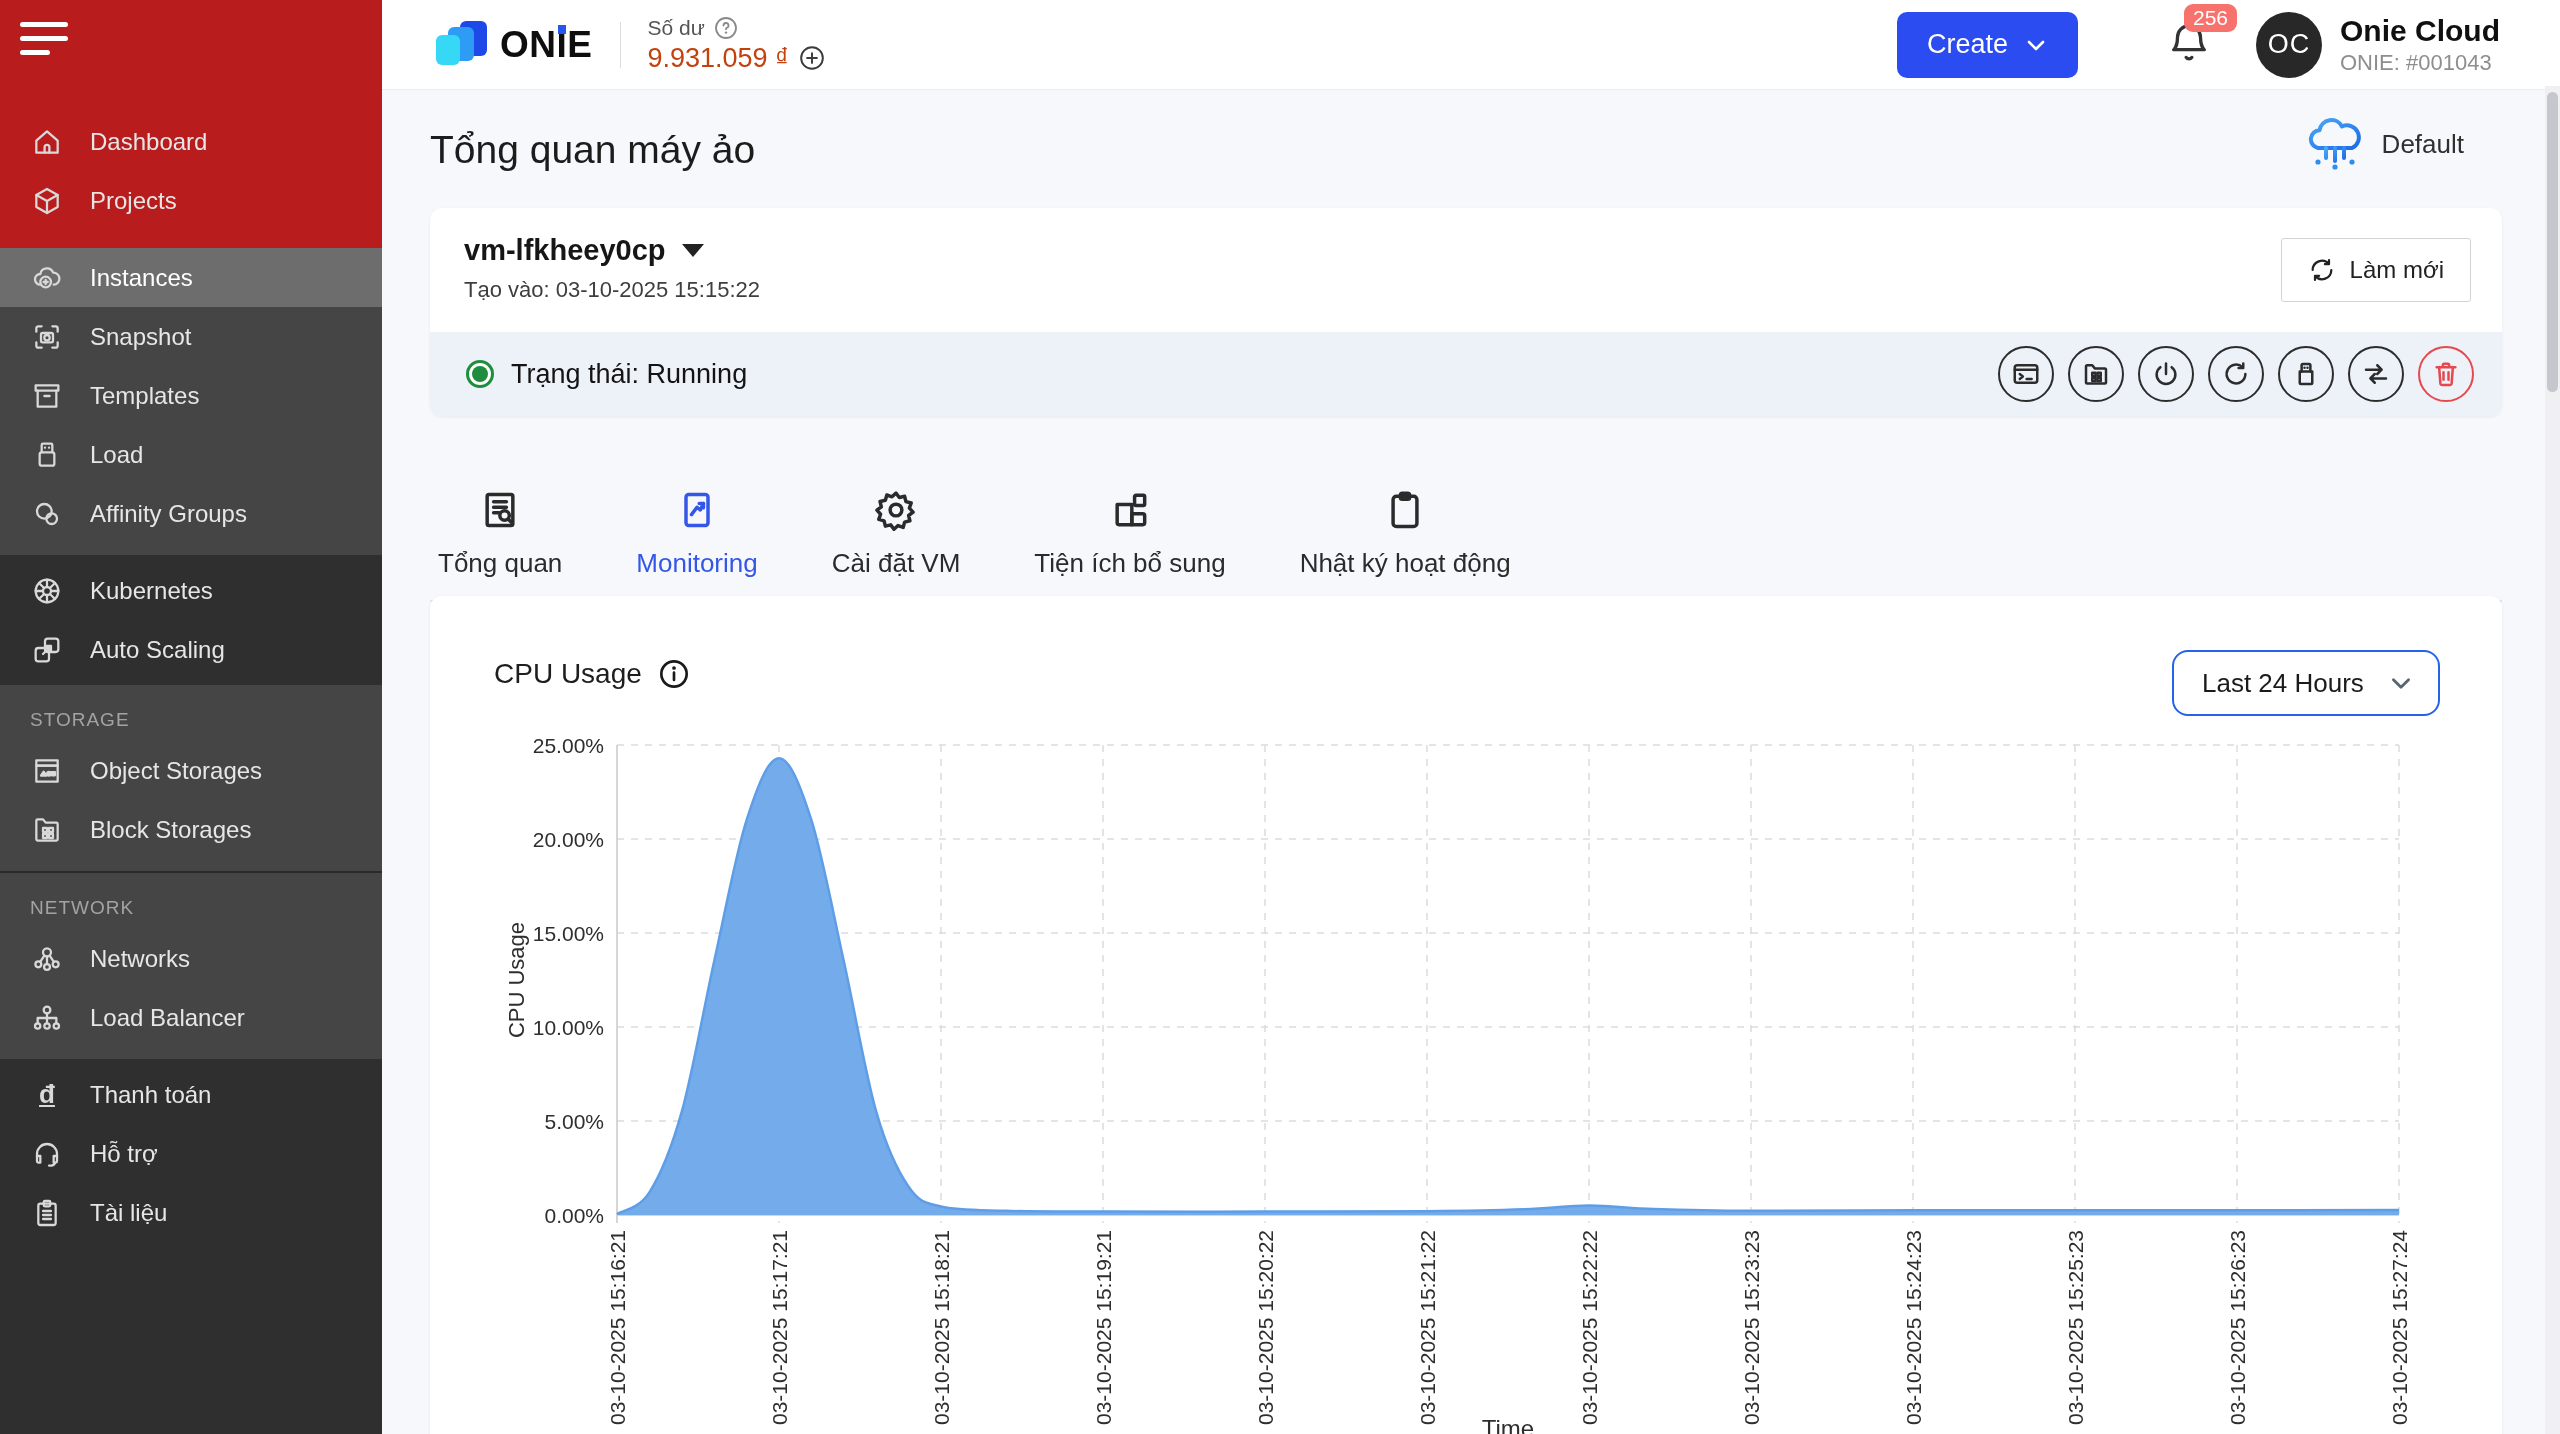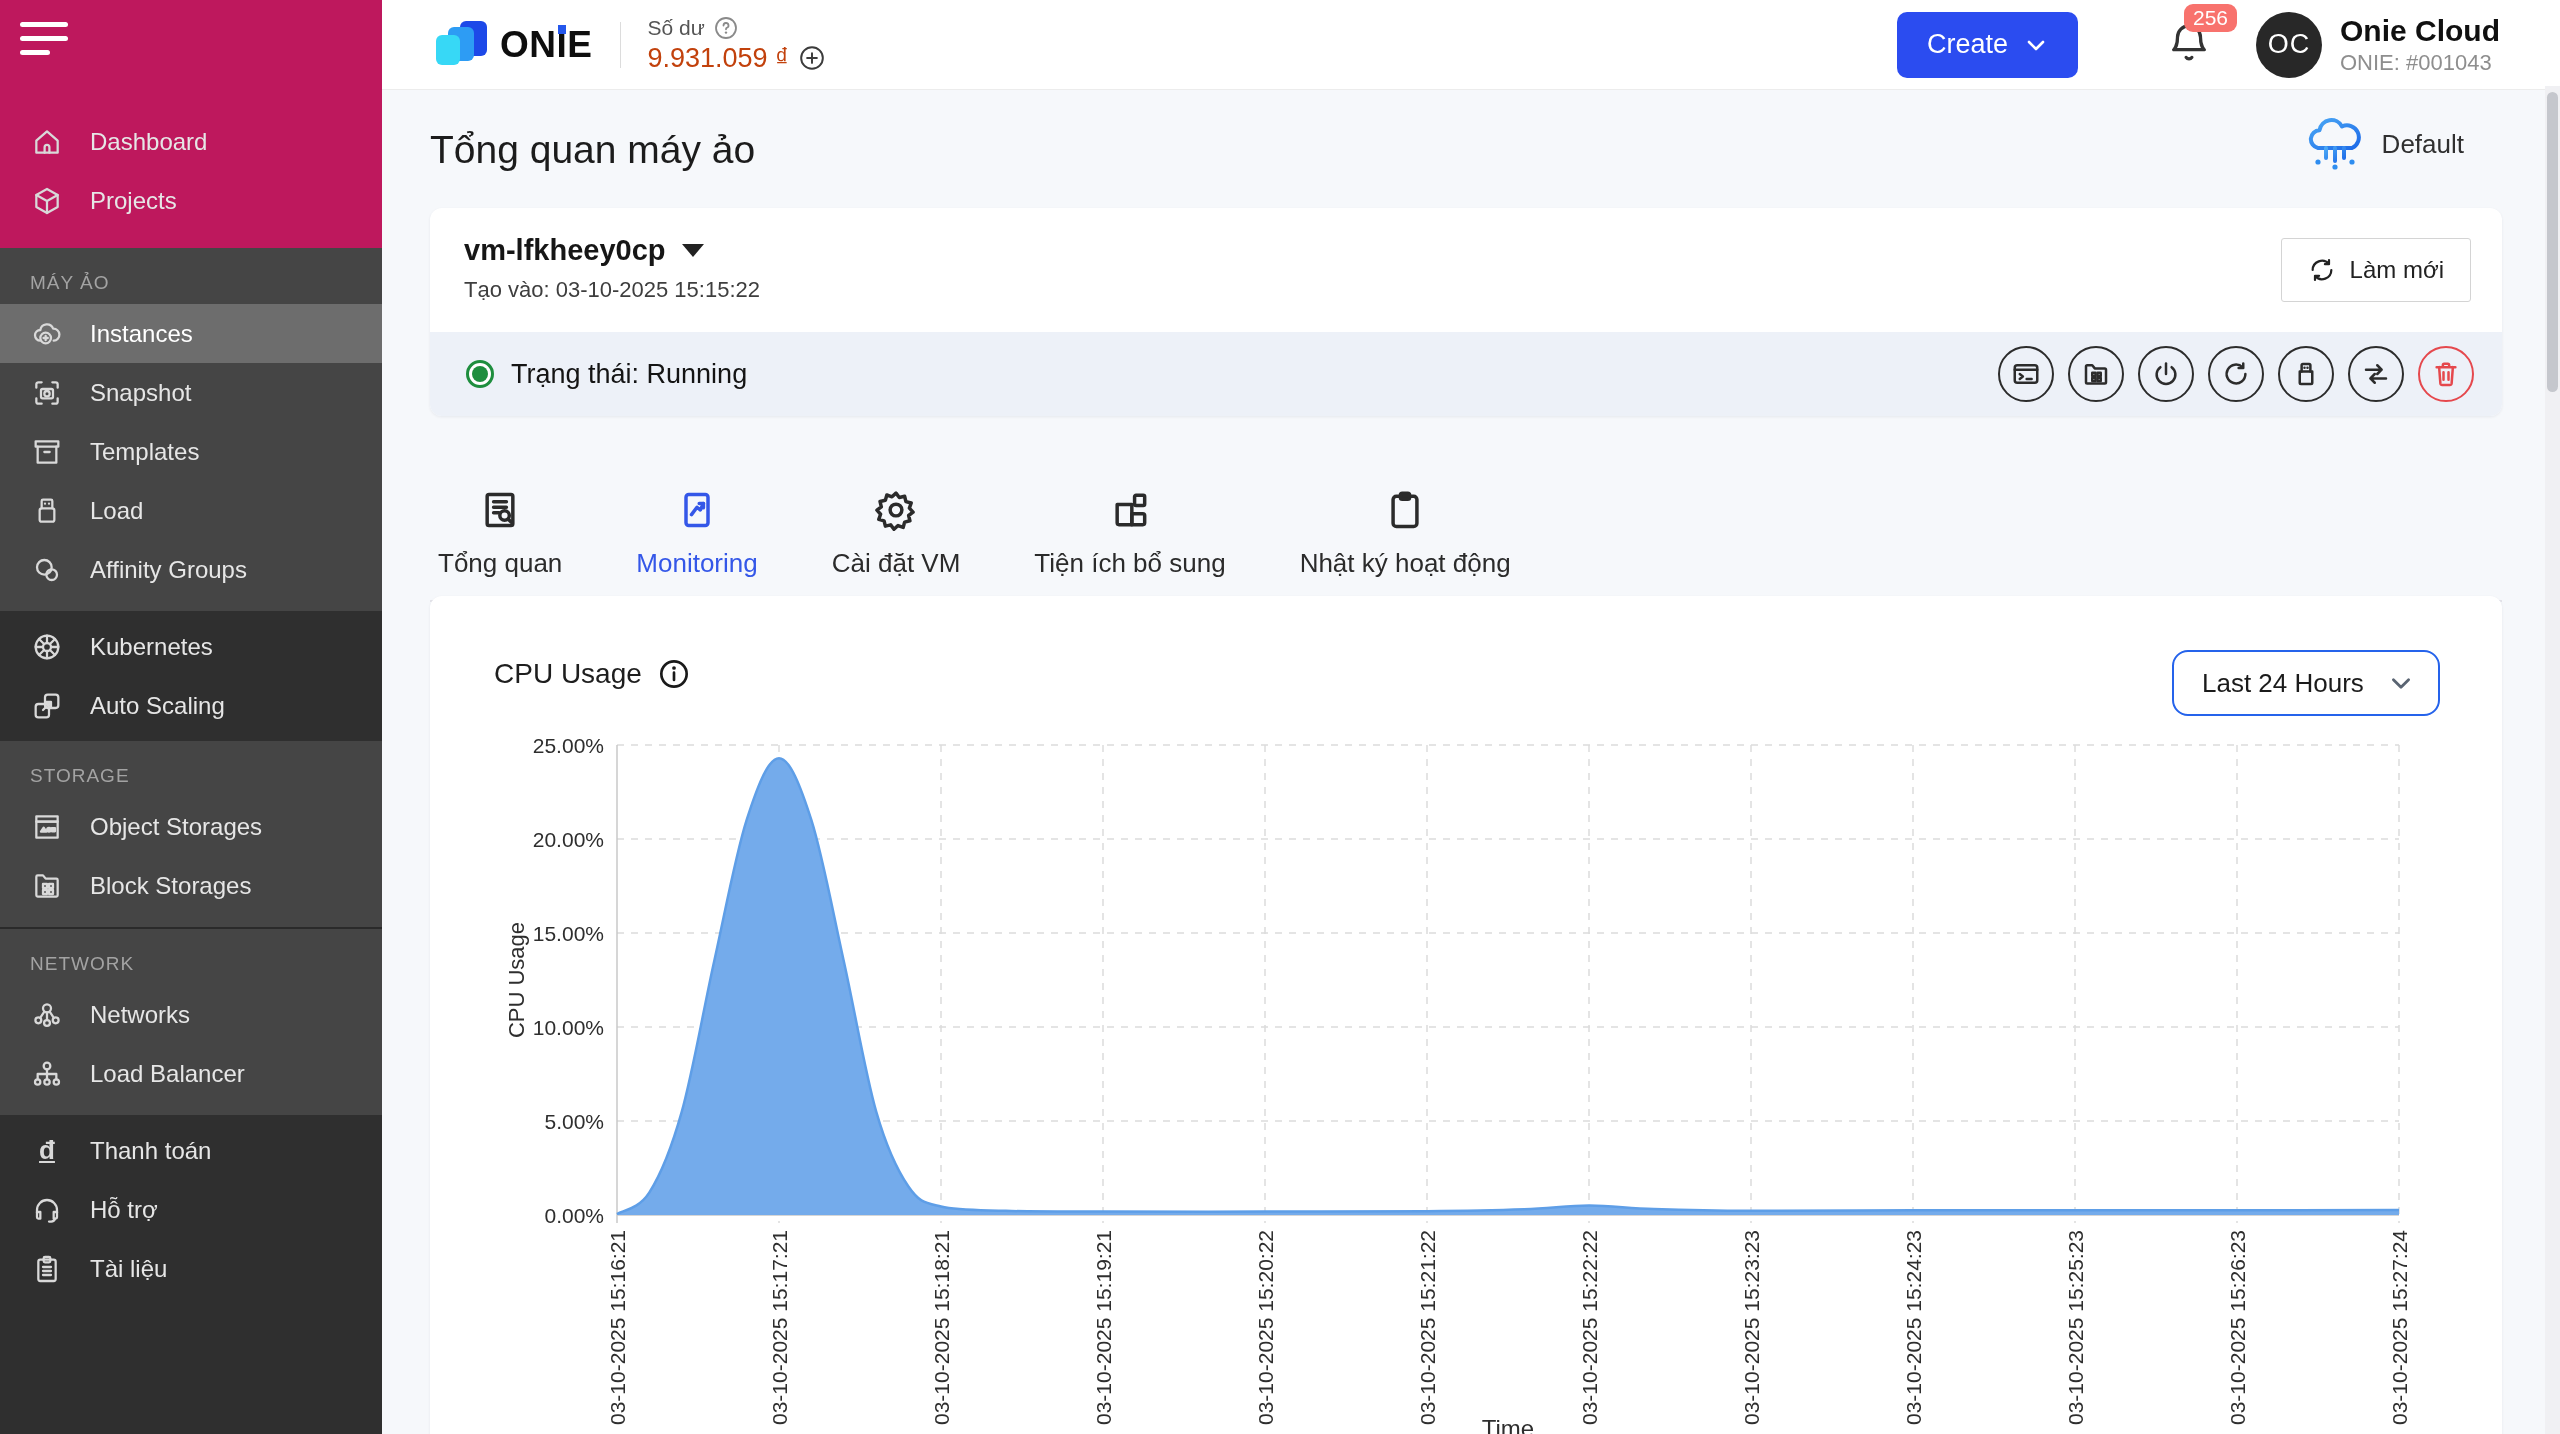--- a/index.html
+++ b/index.html
@@ -7,21 +7,21 @@
   body { font-family:"Liberation Sans","DejaVu Sans",sans-serif; background:#f6f8fb; position:relative; color:#1f1f1f; }
 
   
   .sidebar { position:absolute; left:0; top:0; width:382px; height:1434px; background:#3b3b3b; display:flex; flex-direction:column; }
   .hamburger { position:absolute; left:20px; top:22px; width:54px; height:44px; cursor:pointer; }
   .hamburger span { display:block; height:5px; background:#fff; border-radius:3px; margin-bottom:9px; }
   .hamburger span:nth-child(1){ width:48px; }
   .hamburger span:nth-child(2){ width:48px; }
   .hamburger span:nth-child(3){ width:30px; }
   .band { width:100%; }
-  .band.base { background:#be185d; padding-top:112px; padding-bottom:18px; }
+  .band.base { background:#b91c1c; padding-top:112px; padding-bottom:18px; }
   .band.light { background:#454545; padding-bottom:12px; }
   .band.dark { background:#2f2f2f; padding:6px 0; }
   .band.bt { border-top:2px solid #2a2a2a; }
   .band.grow { flex:1; }
   .sec-label { font-size:19px; letter-spacing:1px; color:#a3a3a3; padding:24px 0 10px 30px; }
   .nav-item { display:flex; align-items:center; height:59px; padding-left:30px; color:#e6e6e6; font-size:24px; cursor:pointer; }
   .nav-item .nicon { width:34px; height:34px; margin-right:26px; flex:0 0 34px; display:flex; align-items:center; justify-content:center; }
   .nav-item.active { background:#6d6d6d; color:#ffffff; }
   .nicon svg { stroke:#d9d9d9; fill:none; stroke-width:1.7; stroke-linecap:round; stroke-linejoin:round; width:32px; height:32px; }
   .nicon .dchar { font-size:26px; color:#d9d9d9; text-decoration:underline; font-weight:600; }
@@ -114,21 +114,20 @@
           <svg viewBox="0 0 24 24">
             <path d="M12 3 L20 7.5 V16.5 L12 21 L4 16.5 V7.5 Z"></path>
             <path d="M4 7.5 L12 12 L20 7.5 M12 12 V21"></path>
           </svg>
         </span>
       <span>Projects</span>
     </div>
   </div>
 
   <div class="band light">
-    <div class="sec-label">MÁY ẢO</div>
     <div class="nav-item active">
       <span class="nicon">
           <svg viewBox="0 0 24 24">
             <path d="M7 17 a4 4 0 0 1 0-8 a5 5 0 0 1 9.6-1 a4.2 4.2 0 0 1 .4 9"></path>
             <circle cx="11" cy="15" r="4"></circle>
             <path d="M11 13.4 v3.2 M9.4 15 h3.2"></path>
           </svg>
         </span>
       <span>Instances</span>
     </div>

